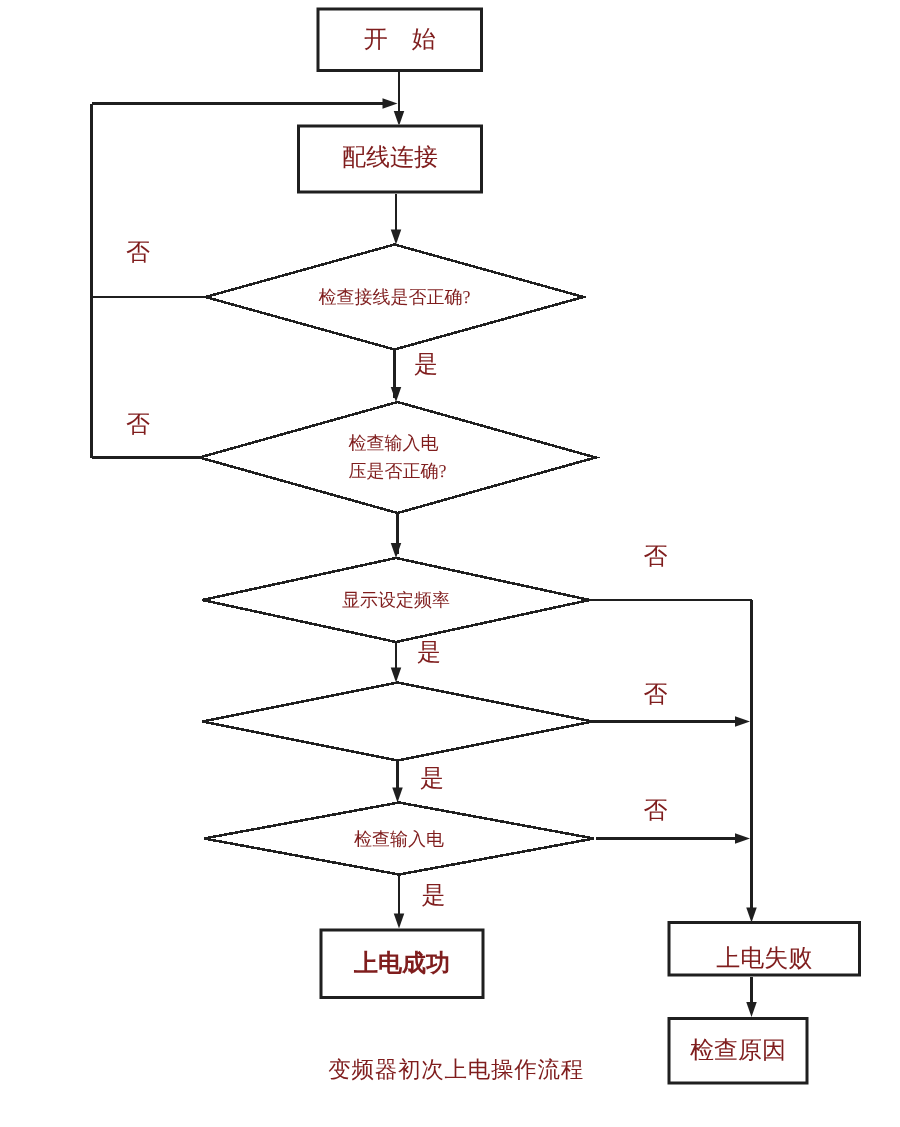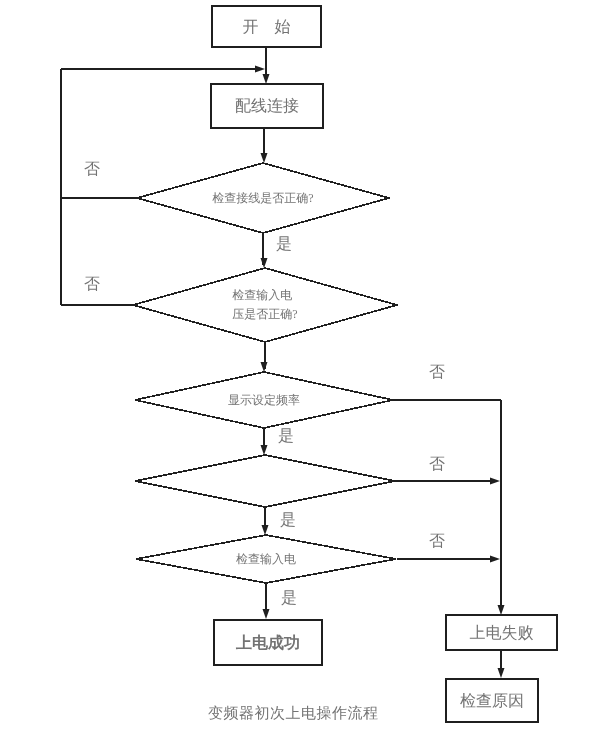--- a/index.html
+++ b/index.html
@@ -2,21 +2,21 @@
 <html><head>
 <meta charset="utf-8">
 <style>
   html, body { margin: 0; padding: 0; background: #ffffff; }
   .canvas {
     position: relative;
     width: 600px;
     height: 751px;
     background: #ffffff;
     font-family: "Liberation Serif", "DejaVu Serif", serif;
-    color: #737373;
+    color: #7f1d1d;
     overflow: hidden;
   }
   .layer {
     position: absolute;
     left: 0; top: 0;
   }
   .node {
     position: absolute;
     box-sizing: border-box;
     border: 2px solid #1f1f1f;
@@ -38,24 +38,24 @@
   }
   .dlabel span { white-space: pre-line; text-align: left; }
   .dlabel.center span { text-align: center; }
   .elabel {
     position: absolute;
     font-size: 16px;
     line-height: 1;
   }
   .caption {
     position: absolute;
-    left: 208px;
+    left: 184px;
     top: 704px;
     width: 240px;
-    text-align: left;
+    text-align: center;
     font-size: 15px;
     letter-spacing: 0.5px;
   }
   svg line, svg polygon.shape { shape-rendering: crispEdges; }
 </style>
 </head>
 <body>
 
 <div class="canvas">
 
@@ -111,29 +111,29 @@
       <polygon points="500,559 490,555.5 490,562.5"></polygon>
       <polygon points="501,615 497.5,605 504.5,605"></polygon>
       <polygon points="501,678 497.5,668 504.5,668"></polygon>
     </g>
   </svg>
 
   <div class="node" style="left:211px; top:5px;  width:111px; height:43px;">
     <span>开　始</span>
   </div>
 
-  <div class="node" style="left:210px; top:83px; width:114px; height:46px;">
+  <div class="node" style="left:198px; top:83px; width:124px; height:46px;">
     <span>配线连接</span>
   </div>
 
   <div class="node" style="left:213px; top:619px; width:110px; height:47px;font-weight:bold;">
     <span>上电成功</span>
   </div>
 
-  <div class="node" style="left:445px; top:614px; width:113px; height:37px;">
+  <div class="node" style="left:445px; top:614px; width:129px; height:37px;align-items:flex-end;">
     <span>上电失败</span>
   </div>
 
   <div class="node" style="left:445px; top:678px; width:94px; height:45px;">
     <span>检查原因</span>
   </div>
 
   <div class="dlabel center" style="left:137px; top:163px; width:252px; height:70px;">
     <span>检查接线是否正确?</span>
   </div>

